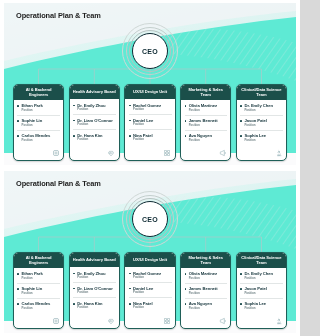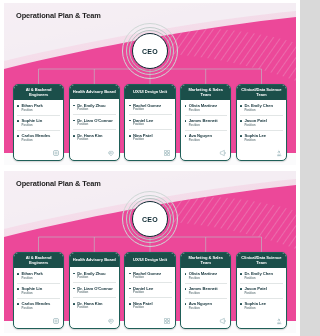--- a/index.html
+++ b/index.html
@@ -12,21 +12,21 @@
   .slide{
     position:relative;
     width:300px;height:168px;
     overflow:hidden;
     background:#ffffff;
   }
   .slide-inner{
     position:absolute;
     left:4px;top:3px;
     width:292px;height:162px;
-    background:#ec4899;
+    background:#5eead4;
     overflow:hidden;
   }
   
   .bg-swoosh{
     position:absolute;inset:0;
     pointer-events:none;
   }
   .deck-title{
     position:absolute;
     left:12px;top:8px;

